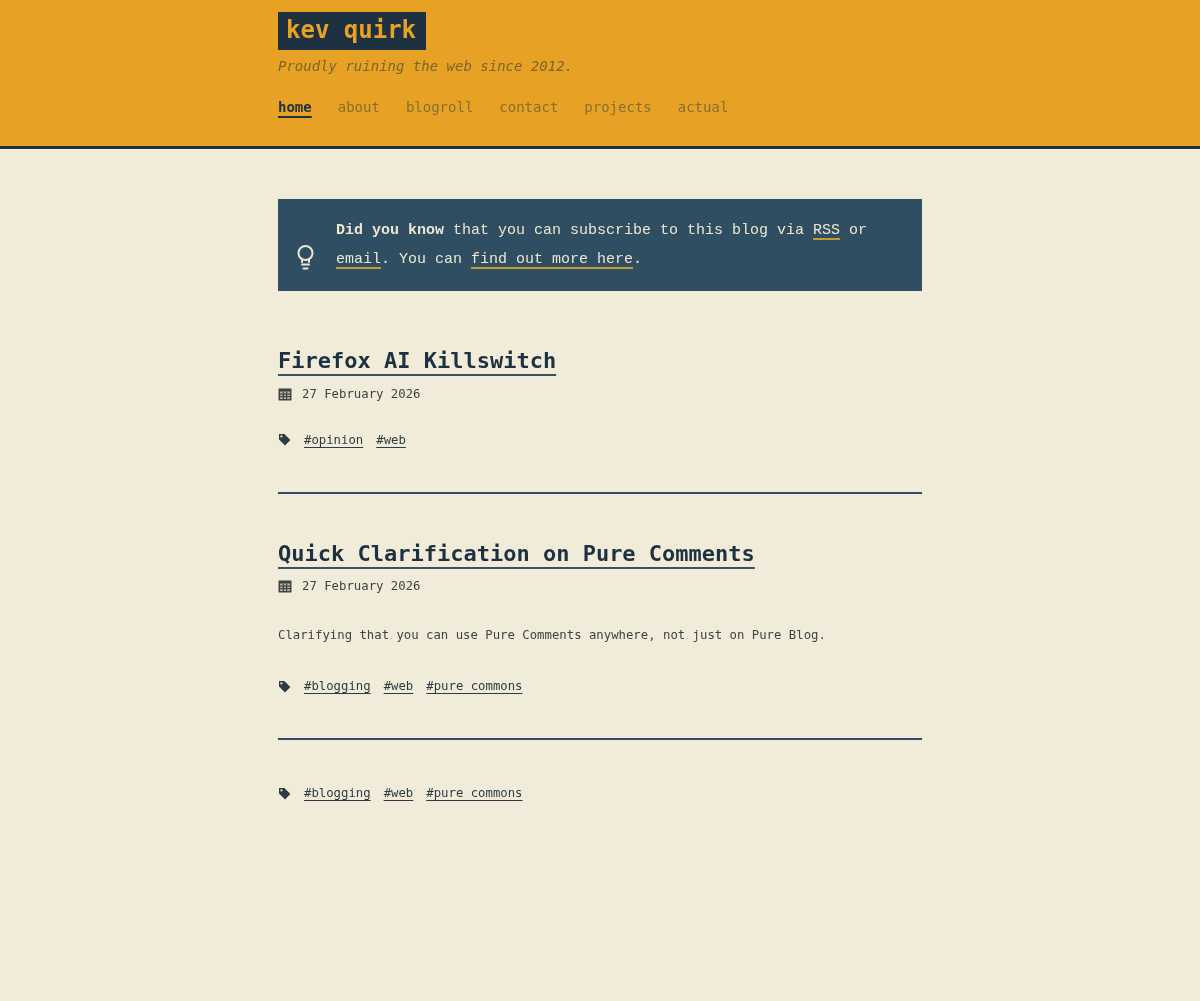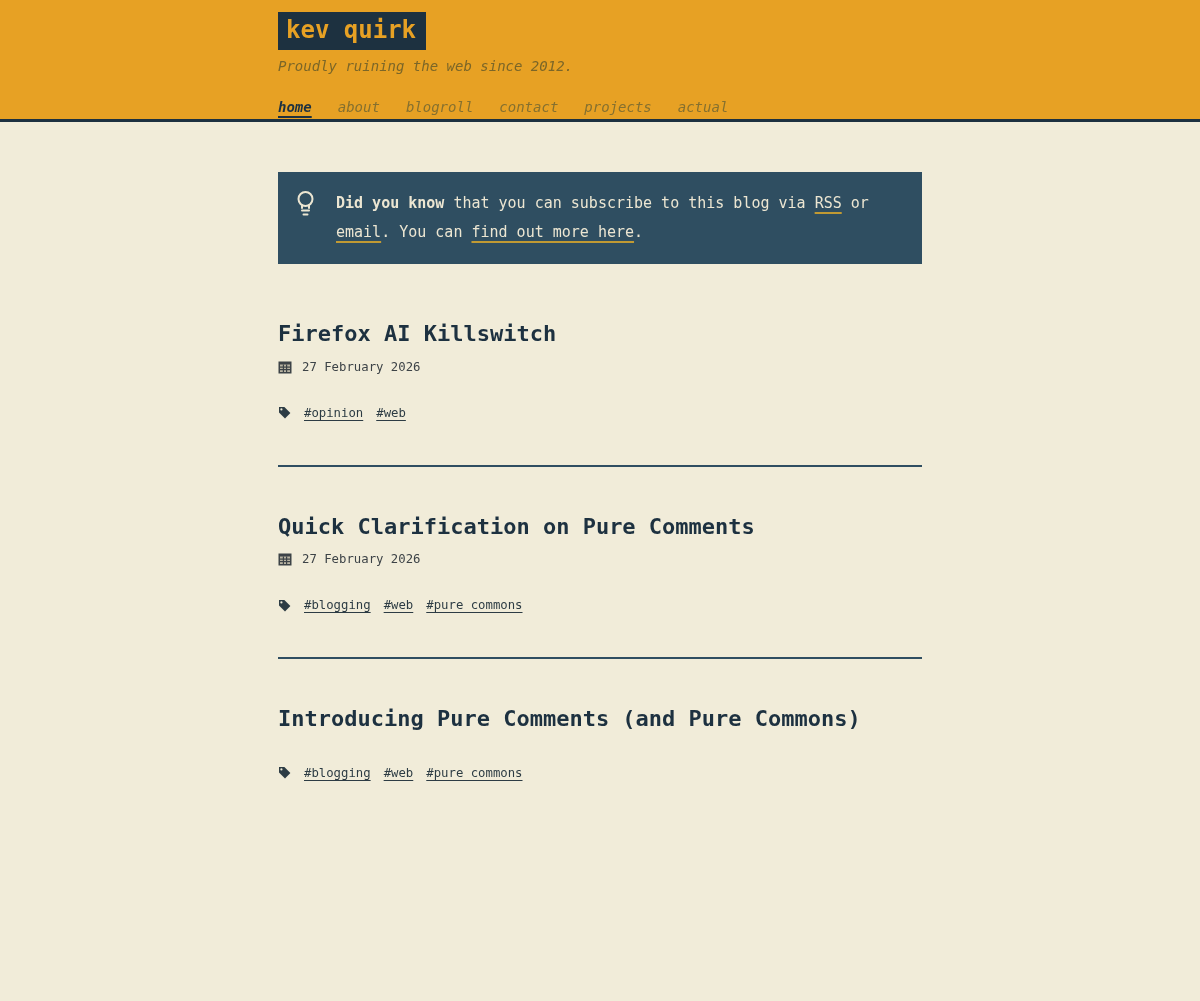--- a/index.html
+++ b/index.html
@@ -13,65 +13,66 @@
     margin:0; background:var(--page-bg,#f1ecd9);
     font-family:"DejaVu Sans Mono","Liberation Mono",monospace;
     color:var(--body-text,#3d4347);
   }
   .container{width:644px;margin:0 auto;}
 
   
   header.site-header{
     background:var(--header-bg,#e7a124);
     border-bottom:3px solid var(--navy,#1d3140);
-    padding:12px 0 4px;
+    padding:12px 0 31px;
   }
   .site-title{
     display:inline-block;margin:0;
     background:var(--navy,#1d3140); color:var(--header-bg,#e7a124);
     font-size:24px;font-weight:bold;line-height:1.25;
     padding:3px 10px 5px 8px;
   }
   .tagline{
     margin:8px 0 16px; font-style:italic; font-size:14px;
     color:var(--tagline,#7b6628);
   }
   nav.main-nav{margin-top:25px;display:flex;gap:26px;font-size:14px;}
   nav.main-nav a{
-    color:var(--muted-nav,#85702f); text-decoration:none; cursor:pointer;font-style:italic;
+    color:var(--muted-nav,#85702f); text-decoration:none; cursor:pointer;
   }
   nav.main-nav a.active{
     color:var(--navy,#1d3140); font-weight:bold;
     text-decoration:underline; text-decoration-thickness:2px; text-underline-offset:4px;
   }
 
   
   main{padding-top:50px;}
   .notice{
     background:var(--teal,#2f4e61); color:var(--cream-text,#ece6d2);
-    display:flex; align-items:flex-start; gap:19px;
+    display:flex; align-items:flex-end; gap:19px;
     padding:17px 24px 17px 16px;
     font-size:15px; line-height:29px;
     margin-bottom:56px;
+    font-family:Liberation Mono, monospace;
   }
   .notice p{margin:0;}
   .notice strong{font-weight:bold;}
   .notice a{
     color:var(--cream-text,#ece6d2); cursor:pointer;
     text-decoration:underline; text-decoration-color:var(--gold-underline,#c19a33);
     text-decoration-thickness:2px; text-underline-offset:4px;
   }
   .bulb{flex:0 0 auto; display:flex;}
 
   article h2{
     font-size:22px; font-weight:bold; margin:0 0 11px; line-height:1.3;
   }
   article h2 a{
     color:var(--navy,#1d3140); cursor:pointer;
-    text-decoration-thickness:2px;
+    text-decoration:underline; text-decoration-thickness:2px;
     text-decoration-color:#3c5063; text-underline-offset:6px;
   }
   .meta{
     display:flex; align-items:flex-start; gap:10px;
     font-size:12.3px; color:var(--body-text,#3d4347);
     margin-bottom:30px;
   }
   .meta .cal{display:flex;}
   .summary{
     margin:0 0 21px; font-size:12.3px; line-height:24px;
@@ -160,37 +161,37 @@
             <rect x="0.5" y="1.5" width="13" height="12" fill="#3d4347"></rect>
             <rect x="2" y="4.5" width="10" height="7.5" fill="#b9b4a2"></rect>
             <rect x="2" y="6.5" width="10" height="1.2" fill="#3d4347"></rect>
             <rect x="2" y="9" width="10" height="1.2" fill="#3d4347"></rect>
             <rect x="4.8" y="4.5" width="1.2" height="7.5" fill="#3d4347"></rect>
             <rect x="8" y="4.5" width="1.2" height="7.5" fill="#3d4347"></rect>
           </svg>
       </span>
       <span>27 February 2026</span>
     </div>
+    <p class="summary">Clarifying that you can use Pure Comments anywhere, not just on Pure Blog.</p>
     <div class="tags">
       <span class="tic">
         <svg width="13" height="13" viewBox="0 0 13 13">
             <path d="M1 1h5.4L12.4 7 7 12.4 1 6.4z" fill="#2d3c44"></path>
             <circle cx="3.4" cy="3.4" r="1.1" fill="#f1ecd9"></circle>
           </svg>
       </span>
       <a>#blogging</a>
       <a>#web</a>
       <a>#pure commons</a>
     </div>
   </article>
 
   <hr class="post-divider">
 
   <article>
-    <h2><a>Introducing Pure Comments (and Pure Commons)</a></h2>
     <div class="tags">
       <span class="tic">
         <svg width="13" height="13" viewBox="0 0 13 13">
             <path d="M1 1h5.4L12.4 7 7 12.4 1 6.4z" fill="#2d3c44"></path>
             <circle cx="3.4" cy="3.4" r="1.1" fill="#f1ecd9"></circle>
           </svg>
       </span>
       <a>#blogging</a>
       <a>#web</a>
       <a>#pure commons</a>

